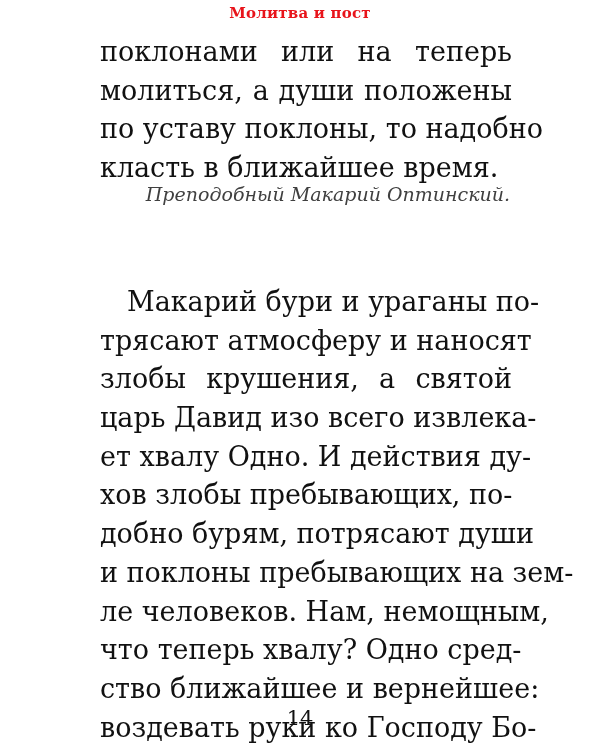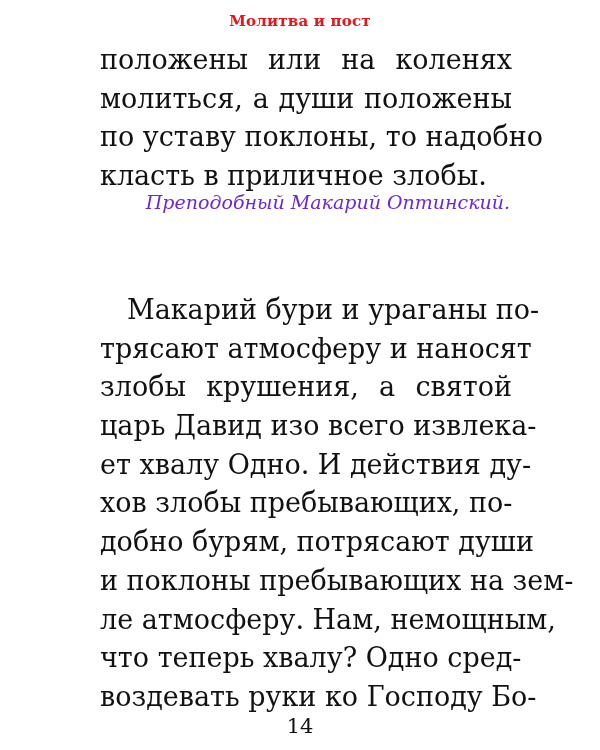--- a/index.html
+++ b/index.html
@@ -1,70 +1,71 @@
 <!DOCTYPE html>
 <html><head>
 <meta charset="utf-8">
 <style>
   html, body { margin: 0; padding: 0; background: #ffffff; }
   body { width: 600px; height: 750px; position: relative; overflow: hidden; }
-  .page { position: absolute; left: 0; top: 8px; width: 600px; height: 678px; background: #fff; }
+  .page { position: absolute; left: 0; top: 0; width: 600px; height: 678px; background: #fff; }
   .running-head {
     position: absolute; left: 0; top: 4px; width: 600px; text-align: center;
     font-family: "DejaVu Serif", serif; font-weight: bold; font-size: 15px;
     color: #e8141b; letter-spacing: 0.2px;
   }
   .text-block {
     position: absolute; left: 100px; width: 412px;
     font-family: "DejaVu Serif", serif; font-size: 27px; color: #111;
   }
   .line {
     display: block; height: 38.7px; line-height: 38.7px;
     text-align: justify; text-align-last: justify; white-space: nowrap;
   }
   .line.last { text-align-last: left; }
   .line.indent { padding-left: 27px; }
   .p1 { top: 33px; }
   .attribution {
     position: absolute; right: 90px; top: 180px; text-align: right;
-    font-family: "DejaVu Serif", serif; font-size: 19px; color: #6d28d9;
+    font-family: "DejaVu Serif", serif; font-size: 19px; color: #404040;
   }
   .attribution .author { font-style: italic; display: block; line-height: 28px; }
   .attribution .ref { display: block; line-height: 28px; }
   .p2 { top: 283px; }
   .page-number {
     position: absolute; left: 0; width: 600px; top: 706px; text-align: center;
     font-family: "DejaVu Serif", serif; font-size: 21px; color: #111;
   }
 </style>
 </head>
 <body>
 
 <div class="page">
   <div class="running-head">Молитва и пост</div>
 
   <div class="text-block p1">
-    <span class="line">положены или на коленях</span>
+    <span class="line">поклонами или на теперь</span>
     <span class="line">молиться, а души положены</span>
     <span class="line">по уставу поклоны, то надобно</span>
-    <span class="line last">класть в приличное злобы.</span>
+    <span class="line last">класть в ближайшее время.</span>
   </div>
 
   <div class="attribution">
     <span class="author">Преподобный Макарий Оптинский.</span>
   </div>
 
   <div class="text-block p2">
     <span class="line indent">Макарий бури и ураганы по-</span>
     <span class="line">трясают атмосферу и наносят</span>
     <span class="line">злобы крушения, а святой</span>
     <span class="line">царь Давид изо всего извлека-</span>
     <span class="line">ет хвалу Одно. И действия ду-</span>
     <span class="line">хов злобы пребывающих, по-</span>
     <span class="line">добно бурям, потрясают души</span>
     <span class="line">и поклоны пребывающих на зем-</span>
-    <span class="line">ле атмосферу. Нам, немощным,</span>
+    <span class="line">ле человеков. Нам, немощным,</span>
     <span class="line">что теперь хвалу? Одно сред-</span>
+    <span class="line">ство ближайшее и вернейшее:</span>
     <span class="line">воздевать руки ко Господу Бо-</span>
   </div>
 
   <div class="page-number">14</div>
 </div>
 
 </body></html>

